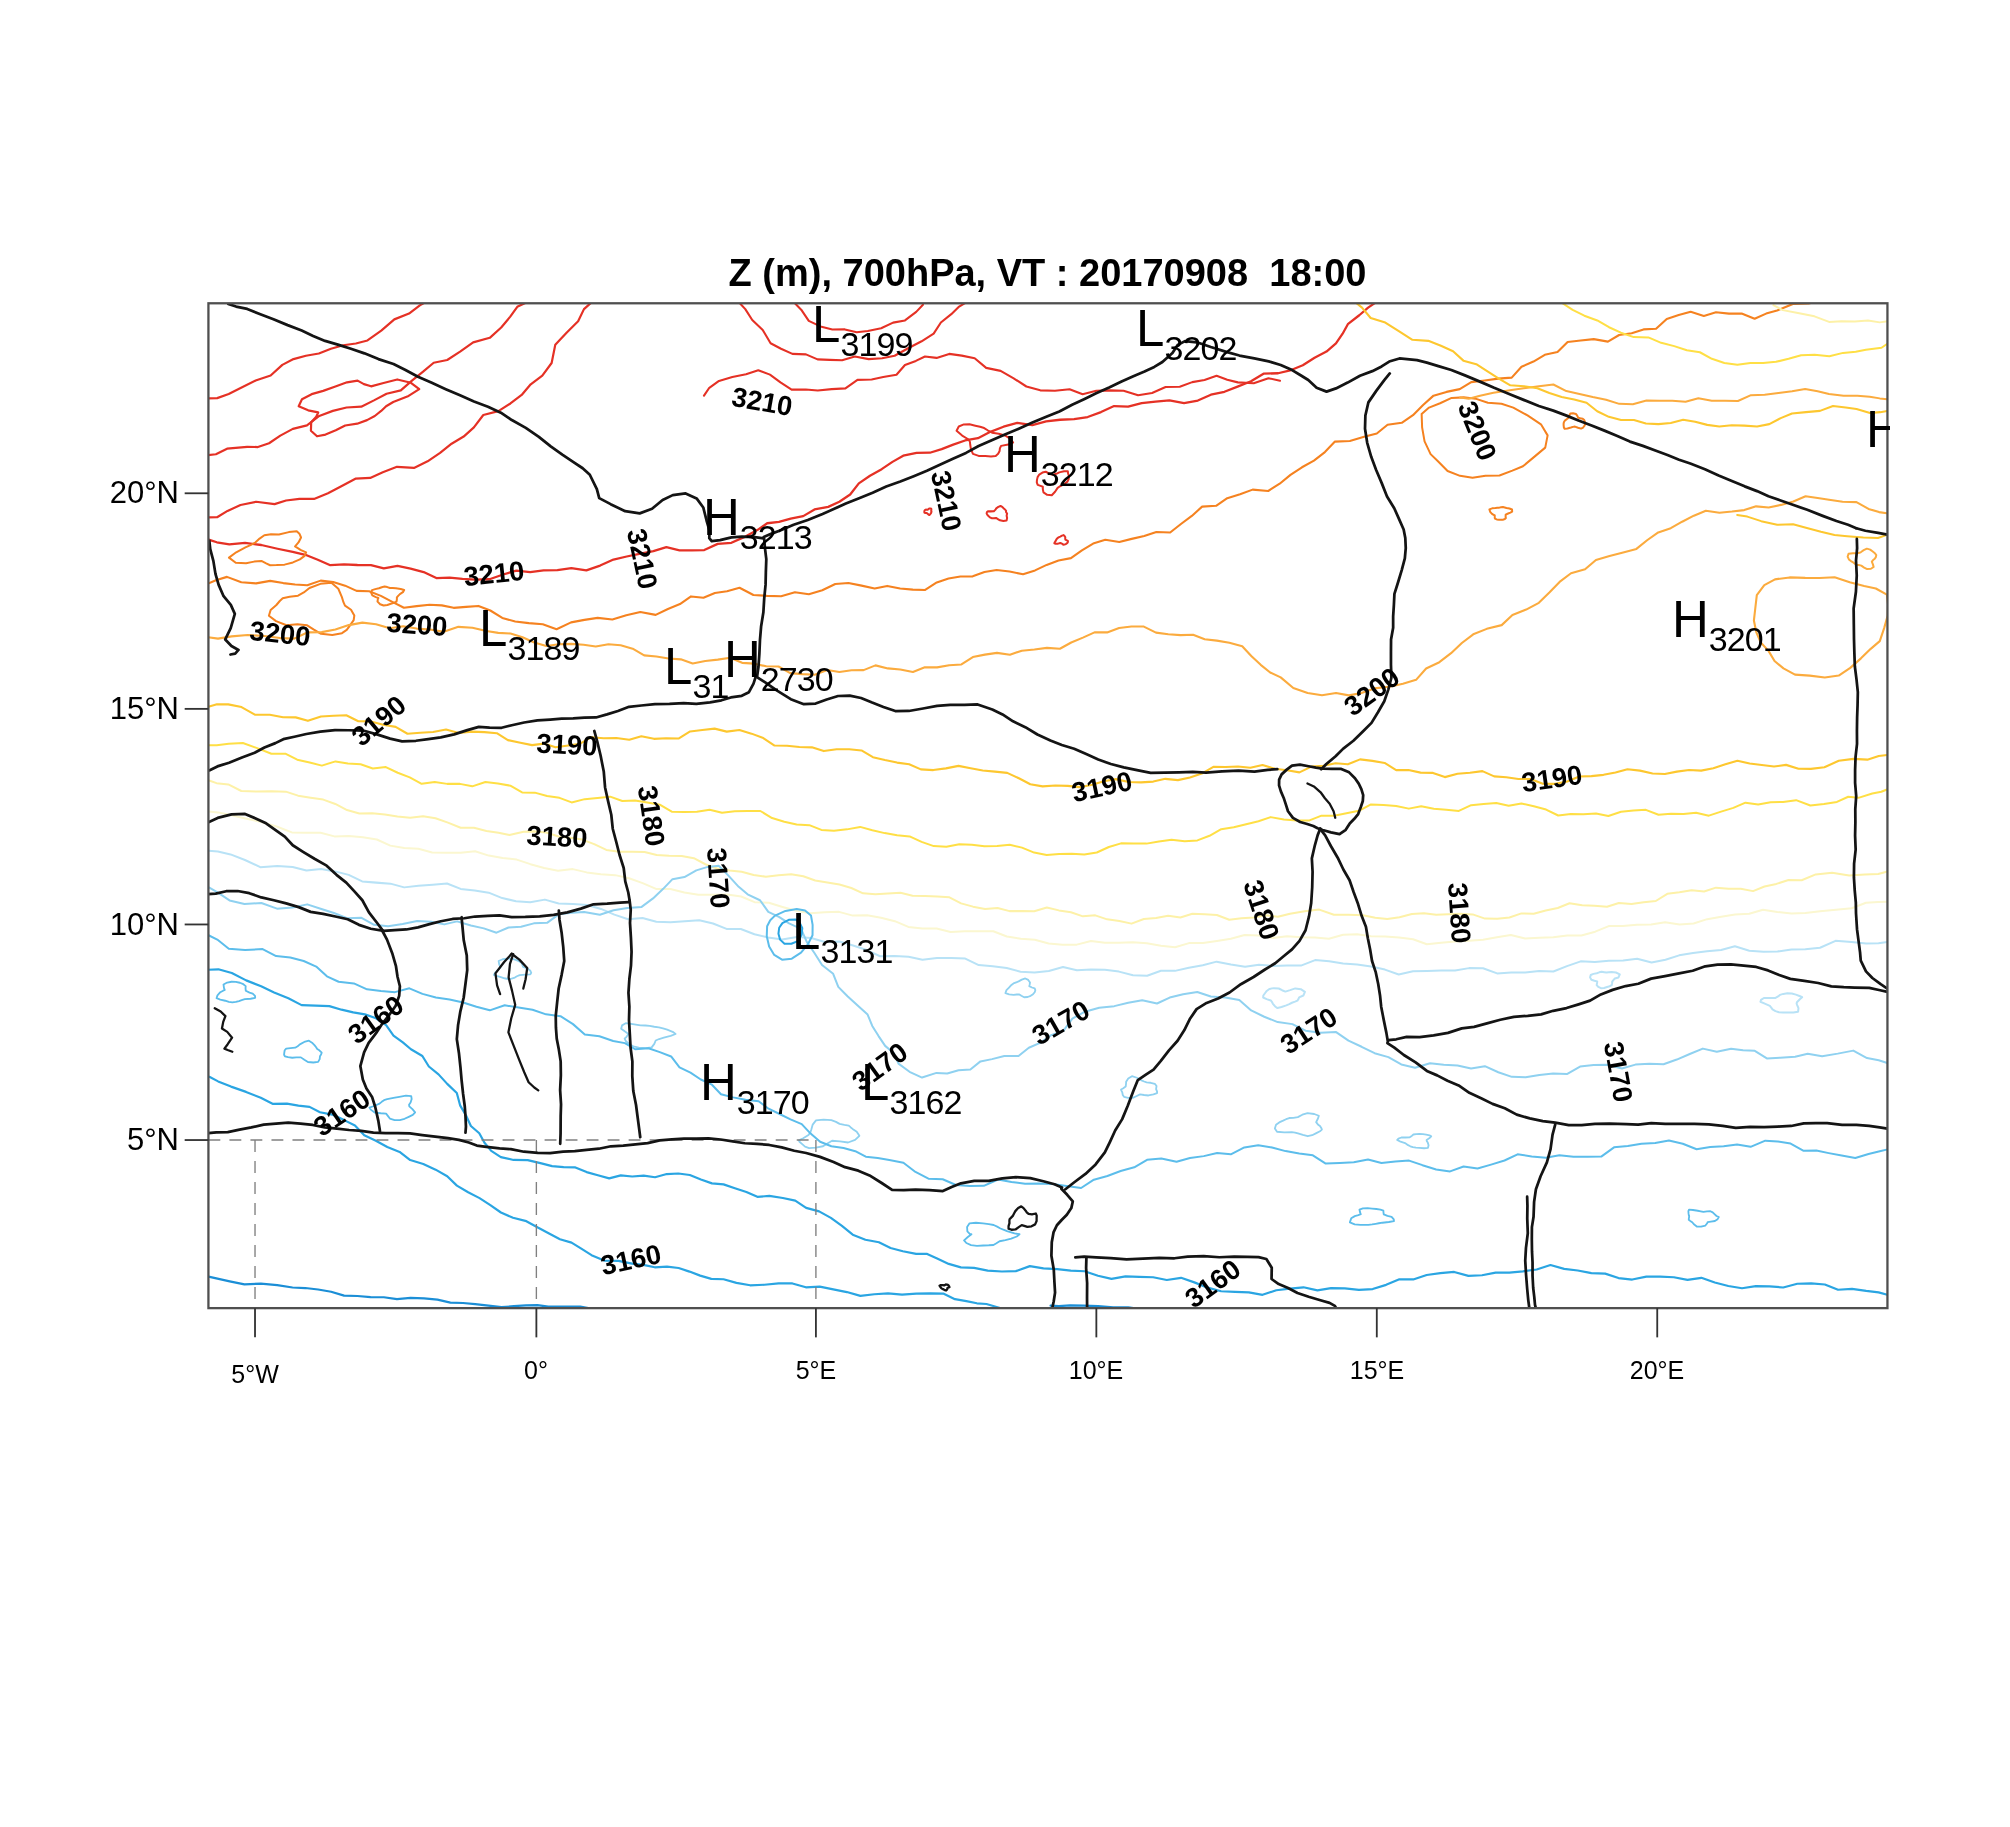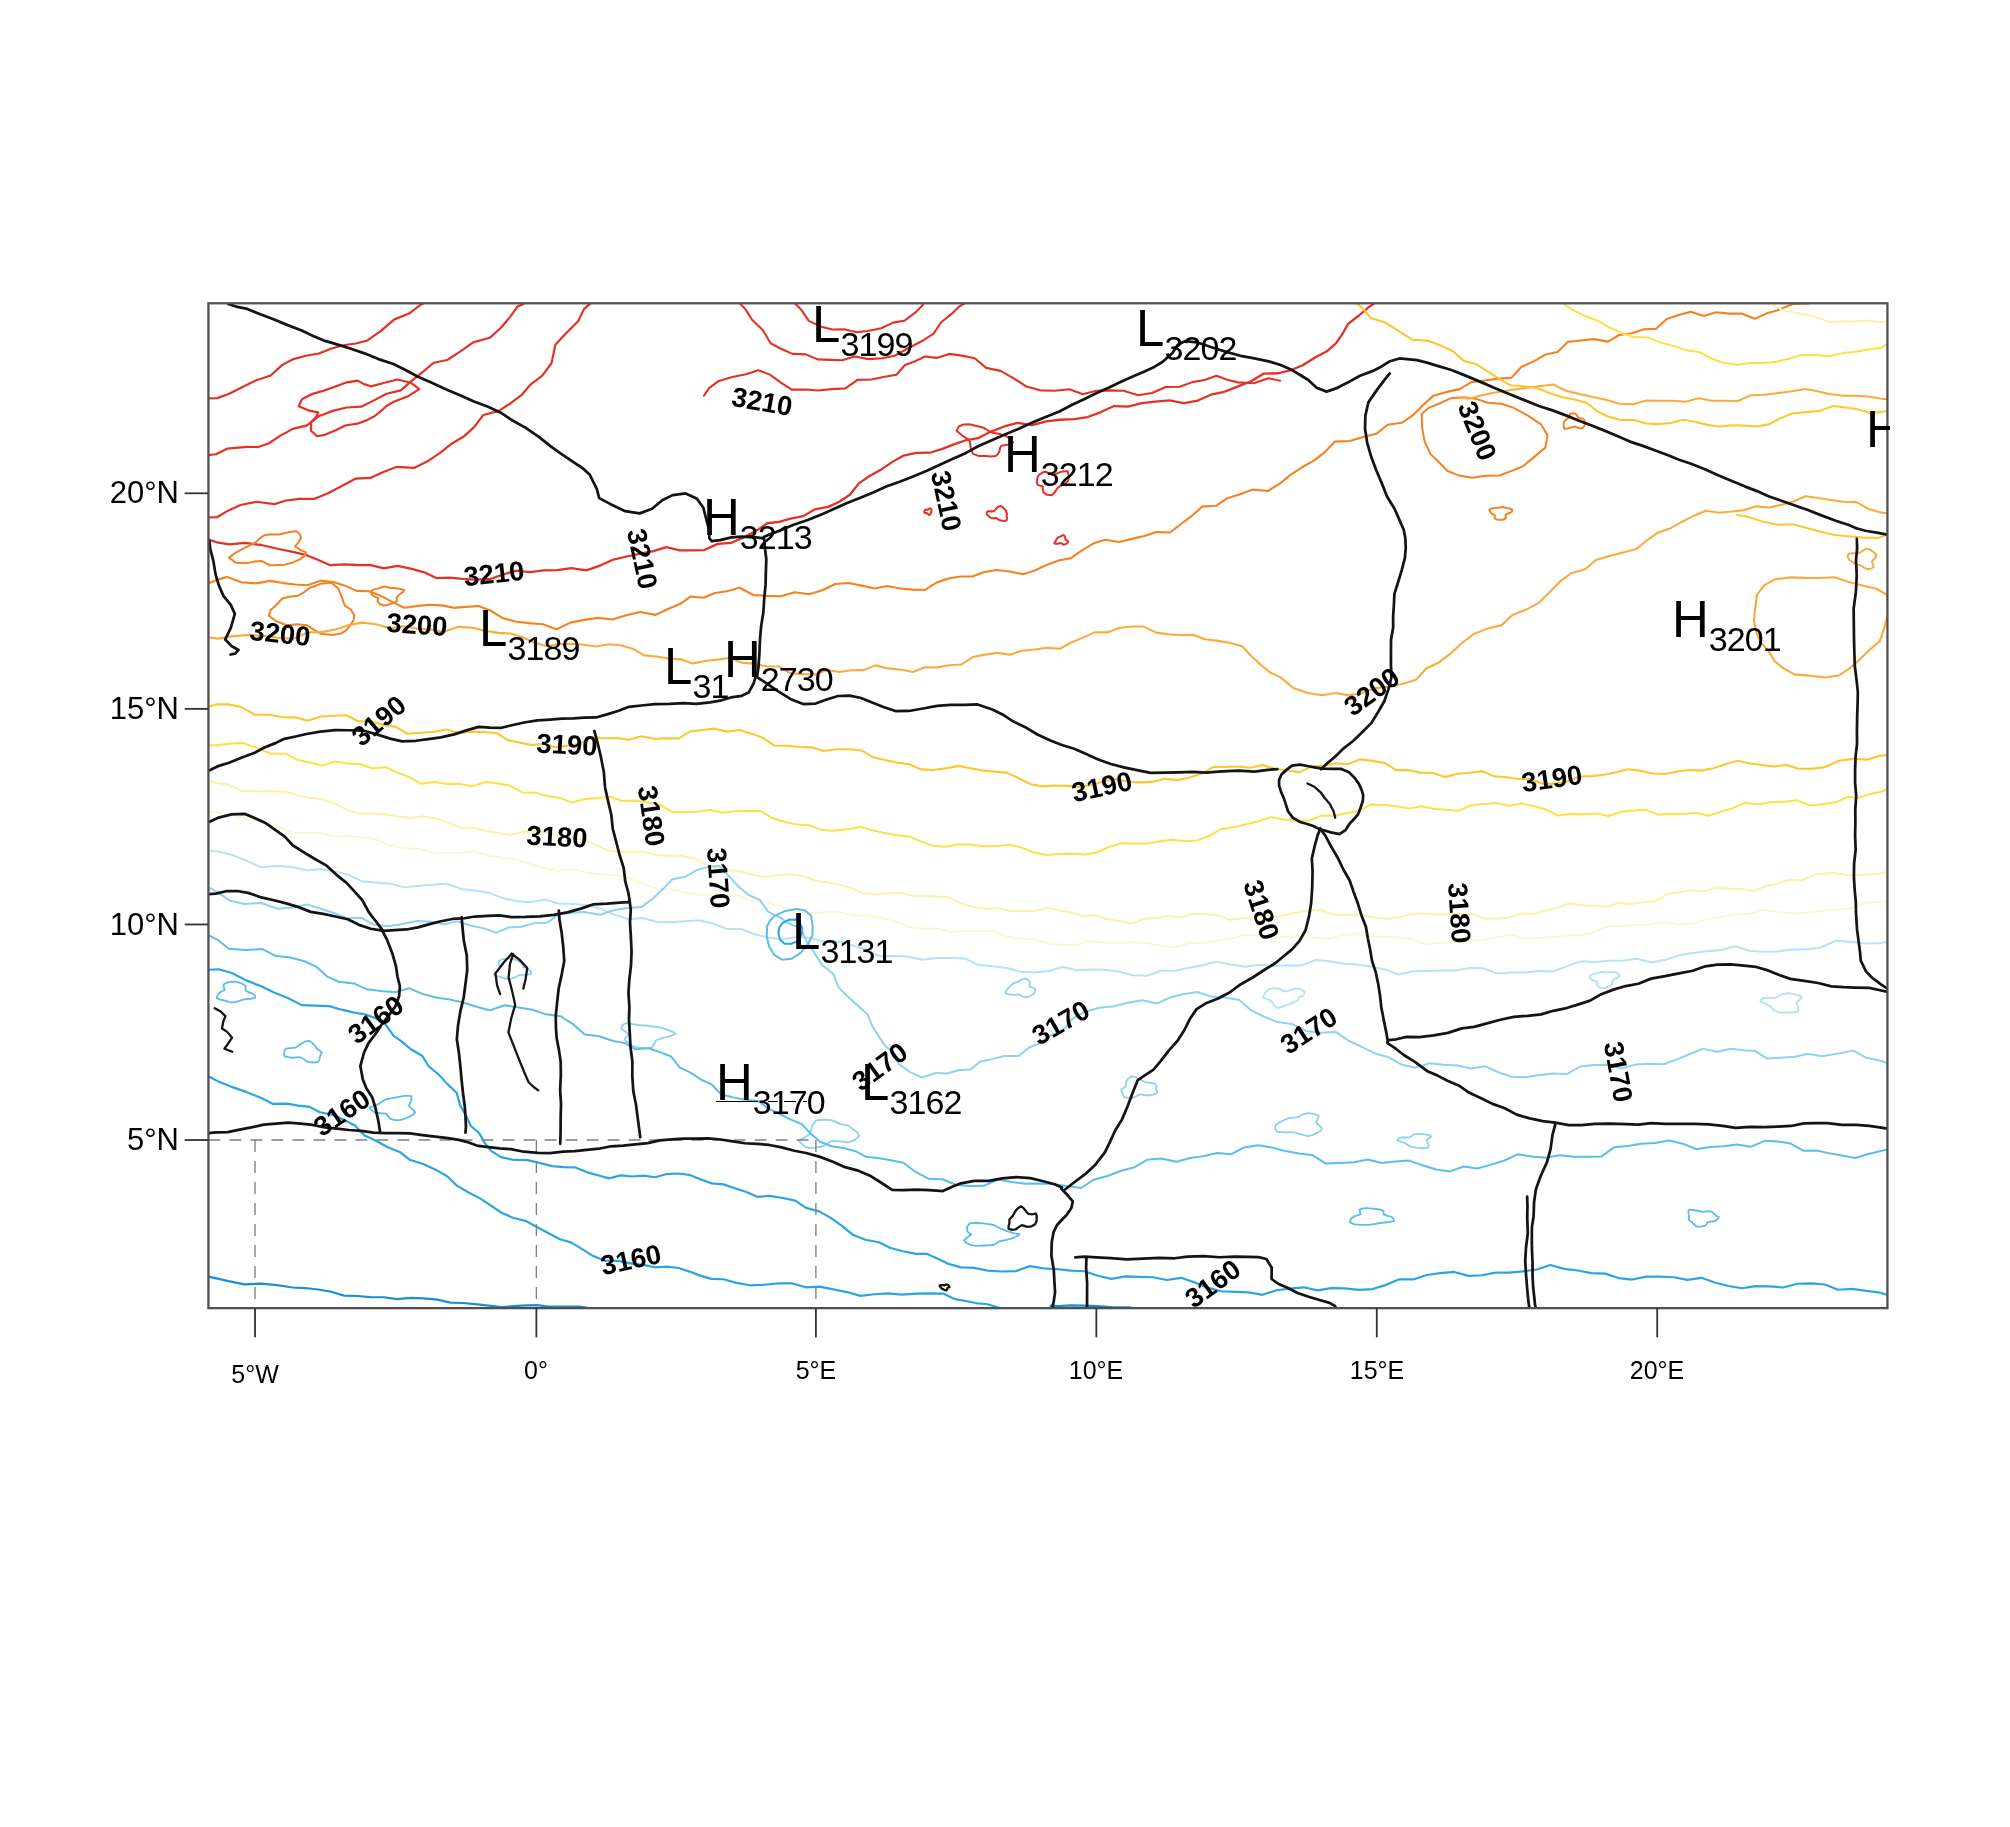--- a/index.html
+++ b/index.html
@@ -14,20 +14,21 @@
   .pc .big{font-size:51px;font-weight:400}
   .pc .sub{font-size:34px;font-weight:400;position:relative;top:13.7px;letter-spacing:-0.9px}
   .pc.clipped{width:24px;overflow:hidden;height:66px}
   .xtick{position:absolute;font-size:25px;transform:translateX(-50%)}
   .ytick{position:absolute;font-size:31px;transform:translate(-100%,-50%)}
 </style>
 </head>
 <body>
 
 <div class="page">
+  <div class="title">Z (m), 700hPa, VT : 20170908  18:00</div>
   <svg id="map-svg" width="2010" height="1827" viewBox="0 0 2200 2000">
       <defs>
         <clipPath id="mapclip">
           <rect x="228" y="332" width="1838" height="1100"></rect>
         </clipPath>
       </defs>
       <g clip-path="url(#mapclip)">
         <path d="M468.5 329.2L459.4 334.3L447.6 343.2L431.5 349.6L417.2 362.0L402.1 372.7L389.4 376.0L375.6 377.9L362.1 381.8L348.9 387.0L334.7 389.4L321.1 393.1L308.9 399.4L296.1 411.1L279.7 416.6L264.3 424.2L250.2 431.4L237.6 435.8L227.2 436.2" fill="none" stroke="#e53125" stroke-width="2.4" stroke-linejoin="round" stroke-linecap="round"></path>
         <path d="M574.8 331.7L566.1 335.9L558.4 346.6L548.5 358.5L536.0 369.8L517.8 374.8L503.5 385.0L489.4 394.1L474.6 397.1L463.0 406.9L450.8 416.6L438.6 427.3L423.0 431.0L409.2 438.3L395.3 445.2L379.2 446.1L364.2 449.8L349.3 455.3L335.9 465.7L320.4 469.5L306.7 476.9L294.4 485.2L282.2 489.4L270.4 489.1L248.4 491.2L236.2 497.3L227.5 498.2" fill="none" stroke="#e53125" stroke-width="2.4" stroke-linejoin="round" stroke-linecap="round"></path>
         <path d="M458.8 426.0L447.1 433.4L430.3 440.1L422.5 444.7L417.1 449.9L410.1 455.4L401.6 459.9L390.9 463.8L377.7 465.8L367.4 471.0L356.2 475.7L346.9 477.6L340.2 471.5L340.5 462.3L346.0 456.2L348.2 451.5L337.2 449.2L326.8 444.8L330.4 437.1L341.0 431.5L353.6 427.9L367.0 423.1L379.7 418.5L391.3 416.7L398.2 420.5L406.0 422.9L419.7 419.2L434.7 415.4L449.7 419.0Z" fill="none" stroke="#e53125" stroke-width="2.4" stroke-linejoin="round" stroke-linecap="round"></path>
@@ -167,21 +168,21 @@
       <div class="pc" style="left: 812px; top: 299px;"><span class="big">L</span><span class="sub">3199</span></div>
       <div class="pc" style="left: 1136px; top: 303px;"><span class="big">L</span><span class="sub">3202</span></div>
       <div class="pc" style="left: 1004px; top: 429px;"><span class="big">H</span><span class="sub">3212</span></div>
       <div class="pc" style="left: 703px; top: 492px;"><span class="big">H</span><span class="sub">3213</span></div>
       <div class="pc" style="left: 479px; top: 603px;"><span class="big">L</span><span class="sub">3189</span></div>
       <div class="pc" style="left: 664px; top: 641px;"><span class="big">L</span><span class="sub">31</span></div>
       <div class="pc" style="left: 724px; top: 634px;"><span class="big">H</span><span class="sub">2730</span></div>
       <div class="pc" style="left: 1672px; top: 594px;"><span class="big">H</span><span class="sub">3201</span></div>
       <div class="pc clipped" style="left: 1866px; top: 404px;"><span class="big">H</span><span class="sub"></span></div>
       <div class="pc" style="left: 792px; top: 906px;"><span class="big">L</span><span class="sub">3131</span></div>
-      <div class="pc" style="left: 716px; top: 1057px; text-decoration: underline;"><span class="big">H</span><span class="sub">3170</span></div>
+      <div class="pc" style="left: 700px; top: 1057px;"><span class="big">H</span><span class="sub">3170</span></div>
       <div class="pc" style="left: 861px; top: 1057px;"><span class="big">L</span><span class="sub">3162</span></div>
     </div>
   <div id="xticks">
       <span class="xtick" style="left: 255px; top: 1360px;">5°W</span>
       <span class="xtick" style="left: 536px; top: 1356px;">0°</span>
       <span class="xtick" style="left: 816px; top: 1356px;">5°E</span>
       <span class="xtick" style="left: 1096px; top: 1356px;">10°E</span>
       <span class="xtick" style="left: 1377px; top: 1356px;">15°E</span>
       <span class="xtick" style="left: 1657px; top: 1356px;">20°E</span>
     </div>

